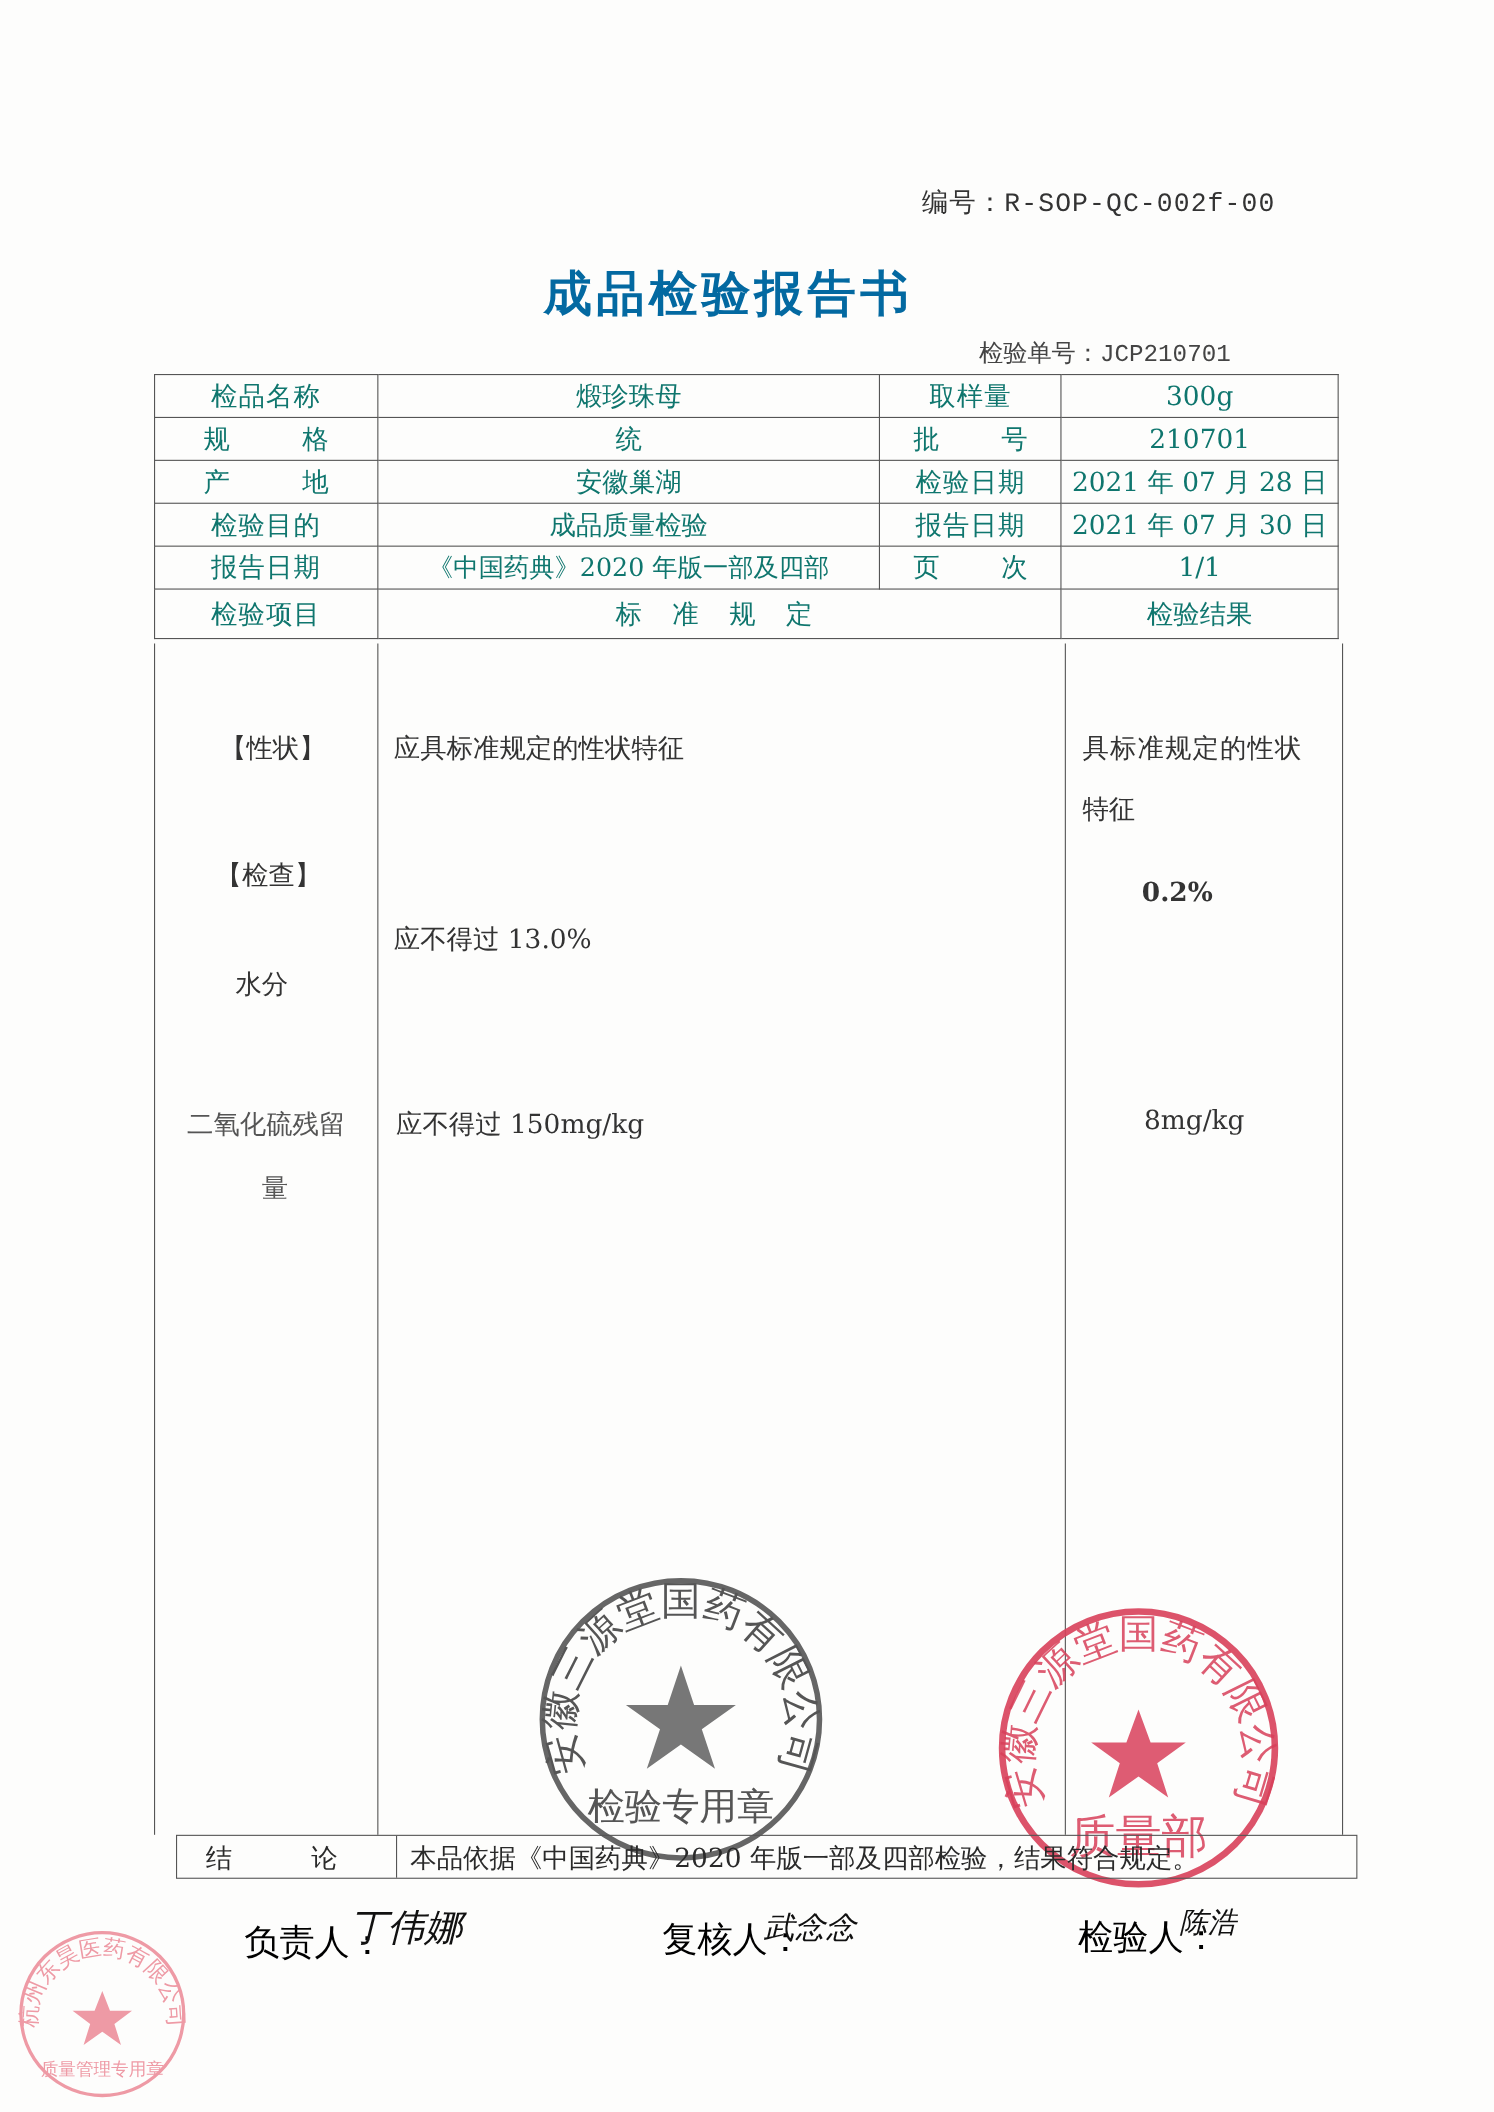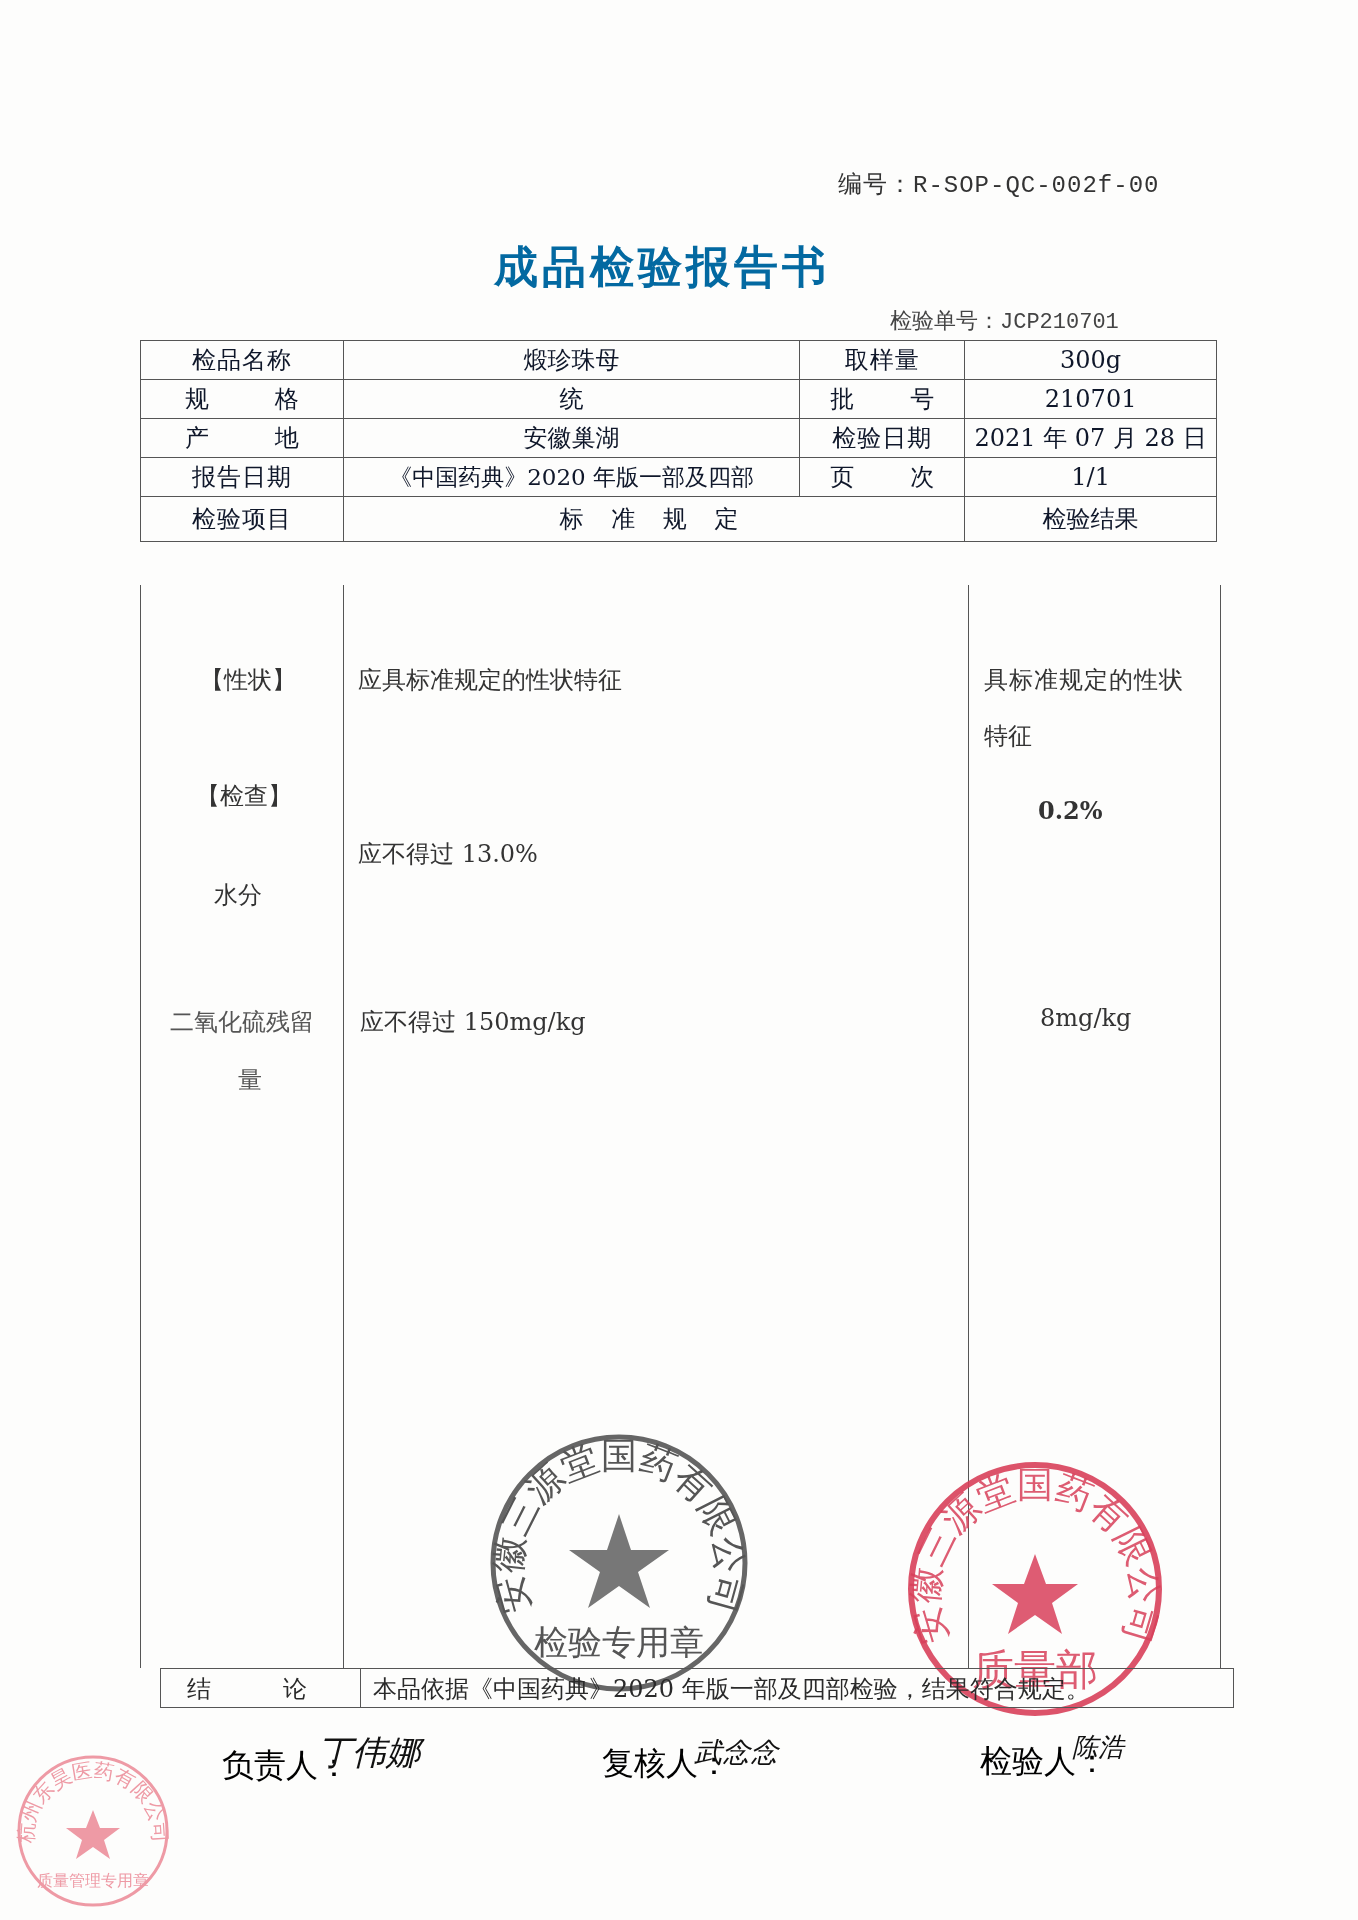--- a/index.html
+++ b/index.html
@@ -10,21 +10,21 @@
     color: #2a2a2a;
   }
   .abs { position: absolute; }
   .doc-code { left: 838px; top: 168px; font-size: 24px; letter-spacing: 1px; color: #333; font-family: "Liberation Mono", "DejaVu Sans Mono", monospace; }
   .doc-title { left: 494px; top: 238px; font-size: 44px; font-weight: bold; letter-spacing: 4px; color: #0369a1; font-family: "DejaVu Sans", sans-serif; }
   .report-no { left: 890px; top: 306px; font-size: 22px; color: #444; }
   .report-no .v { font-family: "Liberation Mono", monospace; }
 
   
   .grid { left: 140px; top: 340px; width: 1077px; border-collapse: collapse; position: absolute; }
-  .grid td { border: 1.5px solid #555; height: 38px; font-size: 24px; text-align: center; padding: 0; color: #0f172a; }
+  .grid td { border: 1.5px solid #555; height: 38px; font-size: 24px; text-align: center; padding: 0; color: #0f766e; }
   .grid td.lbl { letter-spacing: 1px; }
   .grid td.spread { text-align: justify; text-align-last: justify; padding: 0 44px; }
   .grid td.spread-sm { text-align: justify; text-align-last: justify; padding: 0 30px; }
 
   
   .body-box { left: 140px; top: 585px; width: 1079px; height: 1083px; border: 1.5px solid #555; border-top: none; border-bottom: none; }
   .vline { position: absolute; top: 585px; width: 0; border-left: 1.5px solid #555; height: 1083px; }
   .item { font-size: 24px; color: #333; }
   .conc { left: 160px; top: 1668px; width: 1072px; height: 38px; border: 1.5px solid #555; }
   .conc-split { position: absolute; left: 199px; top: 0; height: 38px; border-left: 1.5px solid #555; }
@@ -68,20 +68,26 @@
     <td class="spread">规格</td>
     <td>统</td>
     <td class="spread-sm">批号</td>
     <td>210701</td>
   </tr>
   <tr>
     <td class="spread">产地</td>
     <td>安徽巢湖</td>
     <td class="lbl">检验日期</td>
     <td>2021 年 07 月 28 日</td>
+  </tr>
+  <tr>
+    <td class="lbl">检验目的</td>
+    <td>成品质量检验</td>
+    <td class="lbl">报告日期</td>
+    <td>2021 年 07 月 30 日</td>
   </tr>
   <tr>
     <td class="lbl">报告日期</td>
     <td style="font-size:23px;">《中国药典》2020 年版一部及四部</td>
     <td class="spread-sm">页次</td>
     <td>1/1</td>
   </tr>
   <tr>
     <td class="lbl" style="height:44px;">检验项目</td>
     <td colspan="2" style="letter-spacing:10px;white-space:pre;">标 准 规 定</td>

